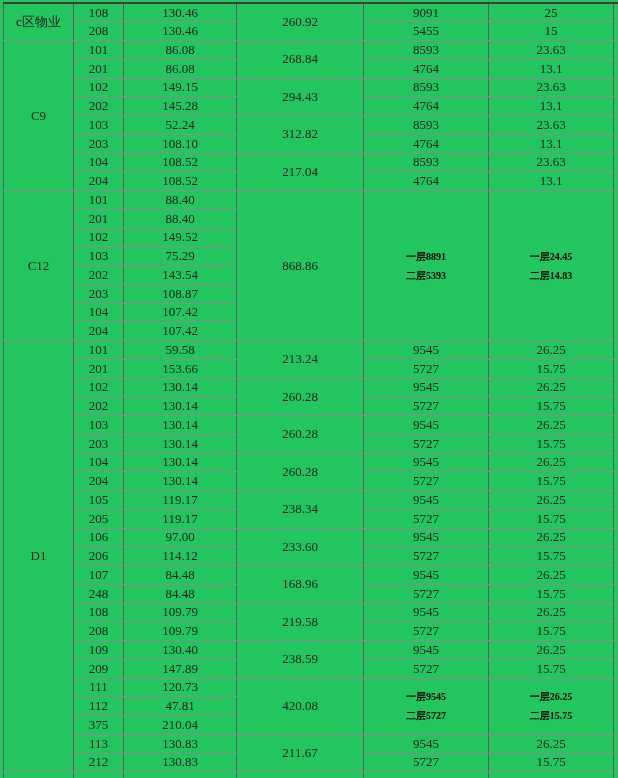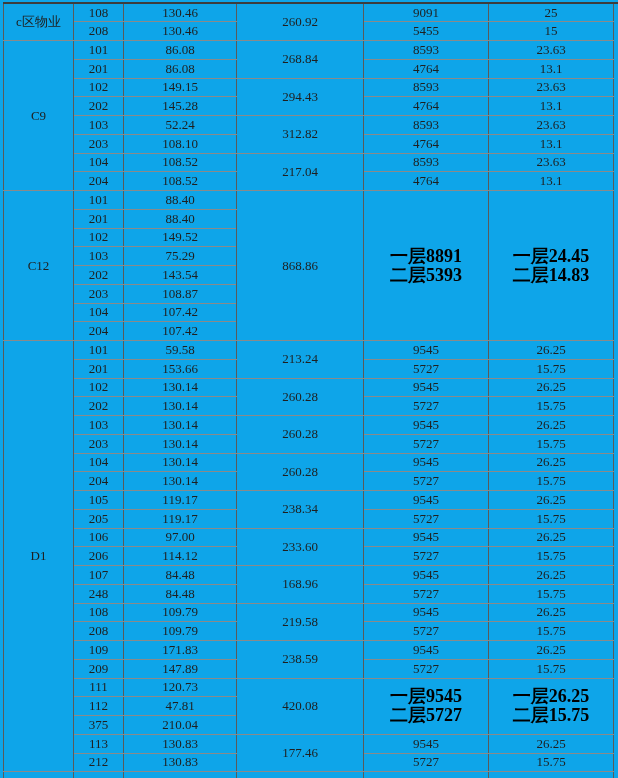--- a/index.html
+++ b/index.html
@@ -1,34 +1,34 @@
 <!DOCTYPE html>
 <html><head>
 <meta charset="utf-8">
 <style>
   html,body{margin:0;padding:0;background:#ffffff;}
   .stage{
-    position:relative;width:618px;height:778px;overflow:hidden;background:#0ea5e9;
+    position:relative;width:618px;height:778px;overflow:hidden;background:#22c55e;
     font-family:"Liberation Serif","DejaVu Serif",serif;
   }
   .topline{position:absolute;left:3px;top:2px;width:615px;height:2px;background:#3d3d3d;}
   table.grid{
     position:absolute;left:3px;top:2px;width:610px;
     border-collapse:collapse;table-layout:fixed;
     border:1px solid #4f4f4f;border-top:2px solid #3d3d3d;
   }
   tr.grid-row{height:18.76px;}
   td{
     border-top:1px solid #8a8a8a;border-bottom:1px solid #8a8a8a;
     border-left:1px solid #5a5a5a;border-right:1px solid #5a5a5a;
     text-align:center;vertical-align:middle;
     font-size:13px;color:#1f1f1f;padding:0;white-space:nowrap;overflow:hidden;
   }
   td.bcell{font-size:13px;letter-spacing:0;}
-  td.mcell{font-weight:bold;font-size:18px;color:#000000;line-height:19px;}
+  td.mcell{font-weight:bold;font-size:10px;color:#000000;line-height:19px;}
   tr.partial{height:14px;}
   tr.partial td{border-bottom:none;}
 </style>
 </head>
 <body>
 
 <div class="stage">
   <div class="topline"></div>
   <table class="grid">
     <colgroup>
@@ -249,21 +249,21 @@
           <td>26.25</td>
         </tr>
         <tr class="grid-row">
           <td>208</td>
           <td>109.79</td>
           <td>5727</td>
           <td>15.75</td>
         </tr>
         <tr class="grid-row">
           <td>109</td>
-          <td>171.83</td>
+          <td>130.40</td>
           <td rowspan="2">238.59</td>
           <td>9545</td>
           <td>26.25</td>
         </tr>
         <tr class="grid-row">
           <td>209</td>
           <td>147.89</td>
           <td>5727</td>
           <td>15.75</td>
         </tr>
@@ -284,21 +284,21 @@
           <td>112</td>
           <td>47.81</td>
         </tr>
         <tr class="grid-row">
           <td>375</td>
           <td>210.04</td>
         </tr>
         <tr class="grid-row">
           <td>113</td>
           <td>130.83</td>
-          <td rowspan="2">177.46</td>
+          <td rowspan="2">211.67</td>
           <td>9545</td>
           <td>26.25</td>
         </tr>
         <tr class="grid-row">
           <td>212</td>
           <td>130.83</td>
           <td>5727</td>
           <td>15.75</td>
         </tr>
         <tr class="partial">

